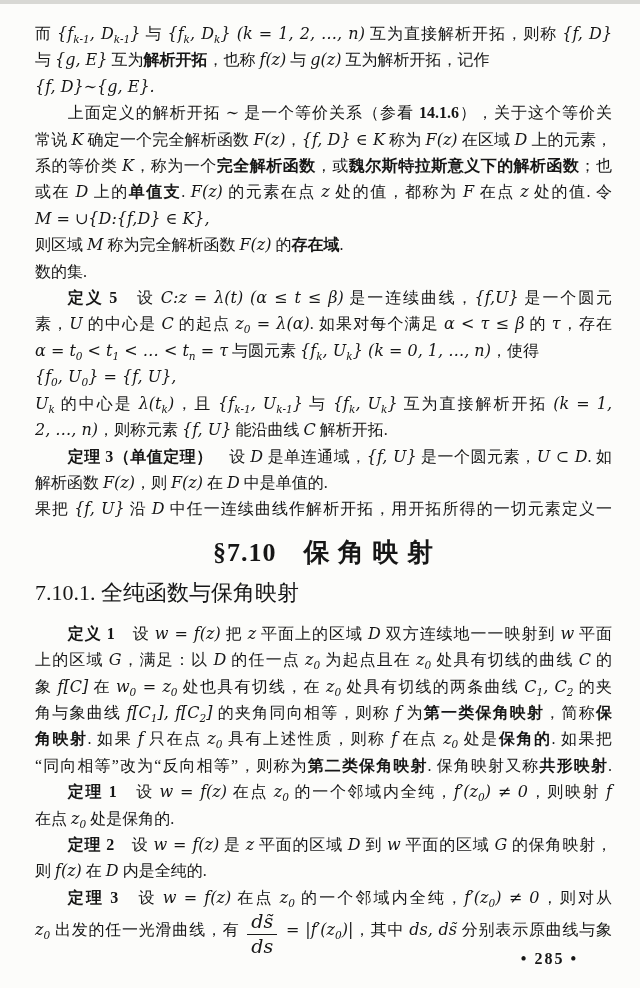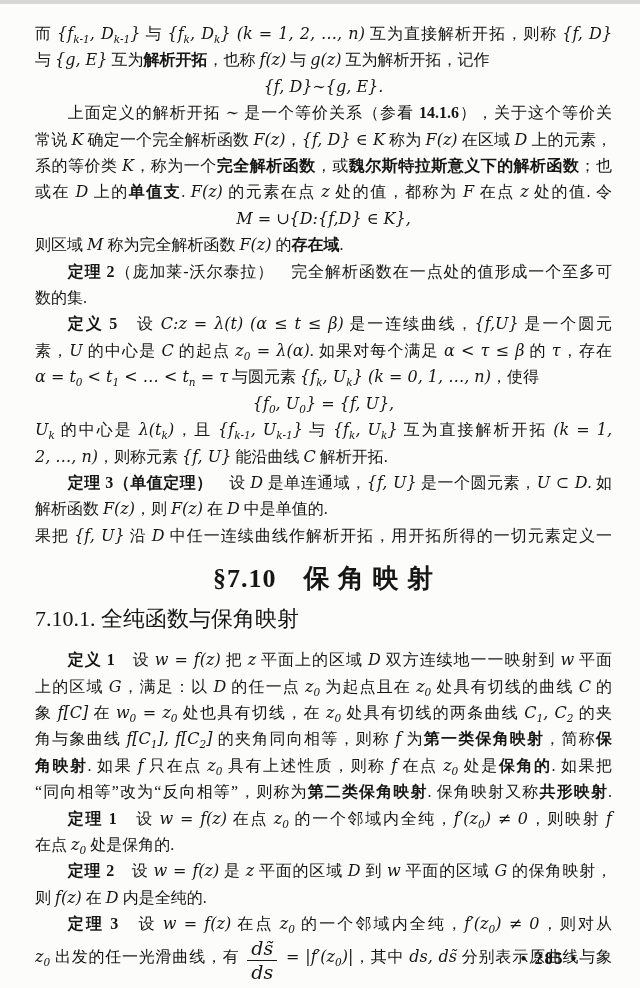--- a/index.html
+++ b/index.html
@@ -11,21 +11,21 @@
     background: #fcfcfa;
     box-sizing: border-box;
     overflow: hidden;
     color: #161616;
     font-family: "Liberation Serif", "DejaVu Serif", serif;
     font-size: 16px;
   }
   .content { padding: 17px 28px 0 35px; }
   .bl { line-height: 26.4px; min-height: 26.4px; }
   .ind { text-indent: 2.05em; }
-  .ctr { text-align: center; }
+  .ctr { text-align: left; }
   .fill { text-align: justify; text-align-last: justify; }
   .h1 {
     font-size: 26px;
     font-weight: bold;
     text-align: center;
     letter-spacing: 1px;
     margin: 15px 0 10px 0;
     line-height: 30px;
   }
   .h2 {
@@ -71,21 +71,20 @@
   <div class="content">
       <div class="bl fill"><span class="s-r">而 </span><span class="s-m">{f</span><sub class="s-sub">k-1</sub><span class="s-m">, D</span><sub class="s-sub">k-1</sub><span class="s-m">}</span><span class="s-r"> 与 </span><span class="s-m">{f</span><sub class="s-sub">k</sub><span class="s-m">, D</span><sub class="s-sub">k</sub><span class="s-m">} (k = 1, 2, …, n)</span><span class="s-r"> 互为直接解析开拓，则称 </span><span class="s-m">{f, D}</span></div>
       <div class="bl"><span class="s-r">与 </span><span class="s-m">{g, E}</span><span class="s-r"> 互为</span><span class="s-b">解析开拓</span><span class="s-r">，也称 </span><span class="s-m">f(z)</span><span class="s-r"> 与 </span><span class="s-m">g(z)</span><span class="s-r"> 互为解析开拓，记作</span></div>
       <div class="bl ctr"><span class="s-m">{f, D}∼{g, E}.</span></div>
       <div class="bl ind fill"><span class="s-r">上面定义的解析开拓 </span><span class="s-m">∼</span><span class="s-r"> 是一个等价关系（参看 </span><span class="s-b">14.1.6</span><span class="s-r">），关于这个等价关</span></div>
       <div class="bl fill"><span class="s-r">常说 </span><span class="s-m">K</span><span class="s-r"> 确定一个完全解析函数 </span><span class="s-m">F(z)</span><span class="s-r">，</span><span class="s-m">{f, D} ∈ K</span><span class="s-r"> 称为 </span><span class="s-m">F(z)</span><span class="s-r"> 在区域 </span><span class="s-m">D</span><span class="s-r"> 上的元素，</span></div>
       <div class="bl fill"><span class="s-r">系的等价类 </span><span class="s-m">K</span><span class="s-r">，称为一个</span><span class="s-b">完全解析函数</span><span class="s-r">，或</span><span class="s-b">魏尔斯特拉斯意义下的解析函数</span><span class="s-r">；也</span></div>
       <div class="bl fill"><span class="s-r">或在 </span><span class="s-m">D</span><span class="s-r"> 上的</span><span class="s-b">单值支</span><span class="s-r">. </span><span class="s-m">F(z)</span><span class="s-r"> 的元素在点 </span><span class="s-m">z</span><span class="s-r"> 处的值，都称为 </span><span class="s-m">F</span><span class="s-r"> 在点 </span><span class="s-m">z</span><span class="s-r"> 处的值. 令</span></div>
       <div class="bl ctr"><span class="s-m">M = ∪{D:{f,D} ∈ K},</span></div>
       <div class="bl"><span class="s-r">则区域 </span><span class="s-m">M</span><span class="s-r"> 称为完全解析函数 </span><span class="s-m">F(z)</span><span class="s-r"> 的</span><span class="s-b">存在域</span><span class="s-r">.</span></div>
-      <div class="bl ind fill"><span class="s-b">定理 2</span><span class="s-r">（庞加莱-沃尔泰拉）　完全解析函数在一点处的值形成一个至多可</span></div>
       <div class="bl"><span class="s-r">数的集.</span></div>
       <div class="bl ind fill"><span class="s-b">定义 5</span><span class="s-r">　设 </span><span class="s-m">C:z = λ(t) (α ≤ t ≤ β)</span><span class="s-r"> 是一连续曲线，</span><span class="s-m">{f,U}</span><span class="s-r"> 是一个圆元</span></div>
       <div class="bl fill"><span class="s-r">素，</span><span class="s-m">U</span><span class="s-r"> 的中心是 </span><span class="s-m">C</span><span class="s-r"> 的起点 </span><span class="s-m">z</span><sub class="s-sub">0</sub><span class="s-m"> = λ(α)</span><span class="s-r">. 如果对每个满足 </span><span class="s-m">α &lt; τ ≤ β</span><span class="s-r"> 的 </span><span class="s-m">τ</span><span class="s-r">，存在</span></div>
       <div class="bl"><span class="s-m">α = t</span><sub class="s-sub">0</sub><span class="s-m"> &lt; t</span><sub class="s-sub">1</sub><span class="s-m"> &lt; … &lt; t</span><sub class="s-sub">n</sub><span class="s-m"> = τ</span><span class="s-r"> 与圆元素 </span><span class="s-m">{f</span><sub class="s-sub">k</sub><span class="s-m">, U</span><sub class="s-sub">k</sub><span class="s-m">} (k = 0, 1, …, n)</span><span class="s-r">，使得</span></div>
       <div class="bl ctr"><span class="s-m">{f</span><sub class="s-sub">0</sub><span class="s-m">, U</span><sub class="s-sub">0</sub><span class="s-m">} = {f, U},</span></div>
       <div class="bl fill"><span class="s-m">U</span><sub class="s-sub">k</sub><span class="s-r"> 的中心是 </span><span class="s-m">λ(t</span><sub class="s-sub">k</sub><span class="s-m">)</span><span class="s-r">，且 </span><span class="s-m">{f</span><sub class="s-sub">k-1</sub><span class="s-m">, U</span><sub class="s-sub">k-1</sub><span class="s-m">}</span><span class="s-r"> 与 </span><span class="s-m">{f</span><sub class="s-sub">k</sub><span class="s-m">, U</span><sub class="s-sub">k</sub><span class="s-m">}</span><span class="s-r"> 互为直接解析开拓 </span><span class="s-m">(k = 1,</span></div>
       <div class="bl"><span class="s-m">2, …, n)</span><span class="s-r">，则称元素 </span><span class="s-m">{f, U}</span><span class="s-r"> 能沿曲线 </span><span class="s-m">C</span><span class="s-r"> 解析开拓.</span></div>
       <div class="bl ind fill"><span class="s-b">定理 3（单值定理）</span><span class="s-r">　设 </span><span class="s-m">D</span><span class="s-r"> 是单连通域，</span><span class="s-m">{f, U}</span><span class="s-r"> 是一个圆元素，</span><span class="s-m">U ⊂ D</span><span class="s-r">. 如</span></div>
       <div class="bl"><span class="s-r">解析函数 </span><span class="s-m">F(z)</span><span class="s-r">，则 </span><span class="s-m">F(z)</span><span class="s-r"> 在 </span><span class="s-m">D</span><span class="s-r"> 中是单值的.</span></div>
       <div class="bl fill"><span class="s-r">果把 </span><span class="s-m">{f, U}</span><span class="s-r"> 沿 </span><span class="s-m">D</span><span class="s-r"> 中任一连续曲线作解析开拓，用开拓所得的一切元素定义一</span></div>

